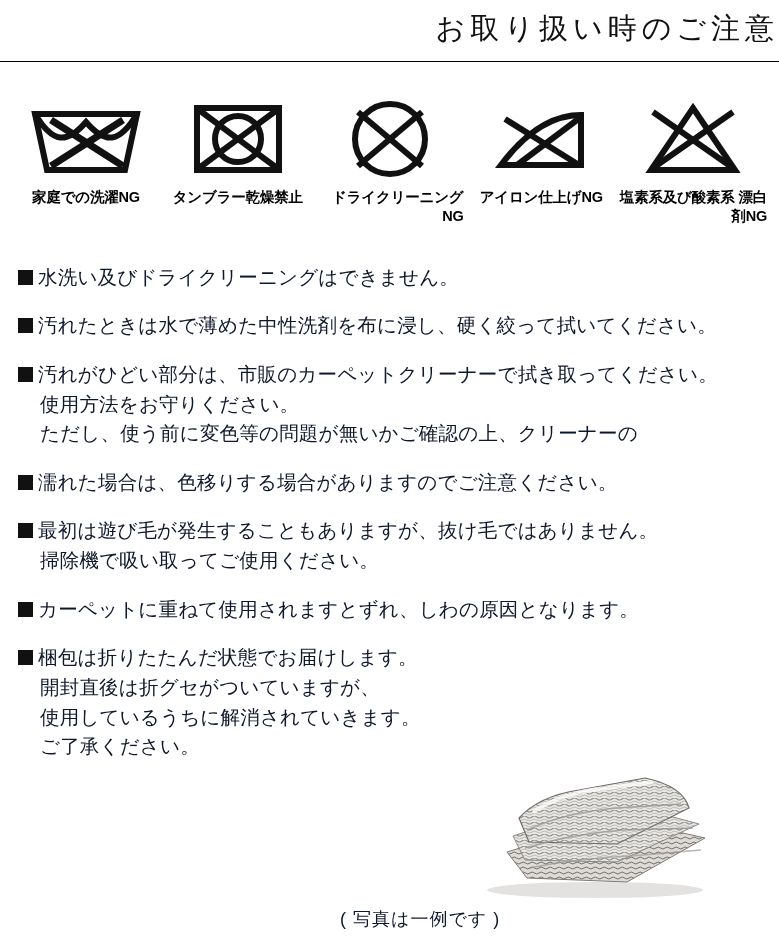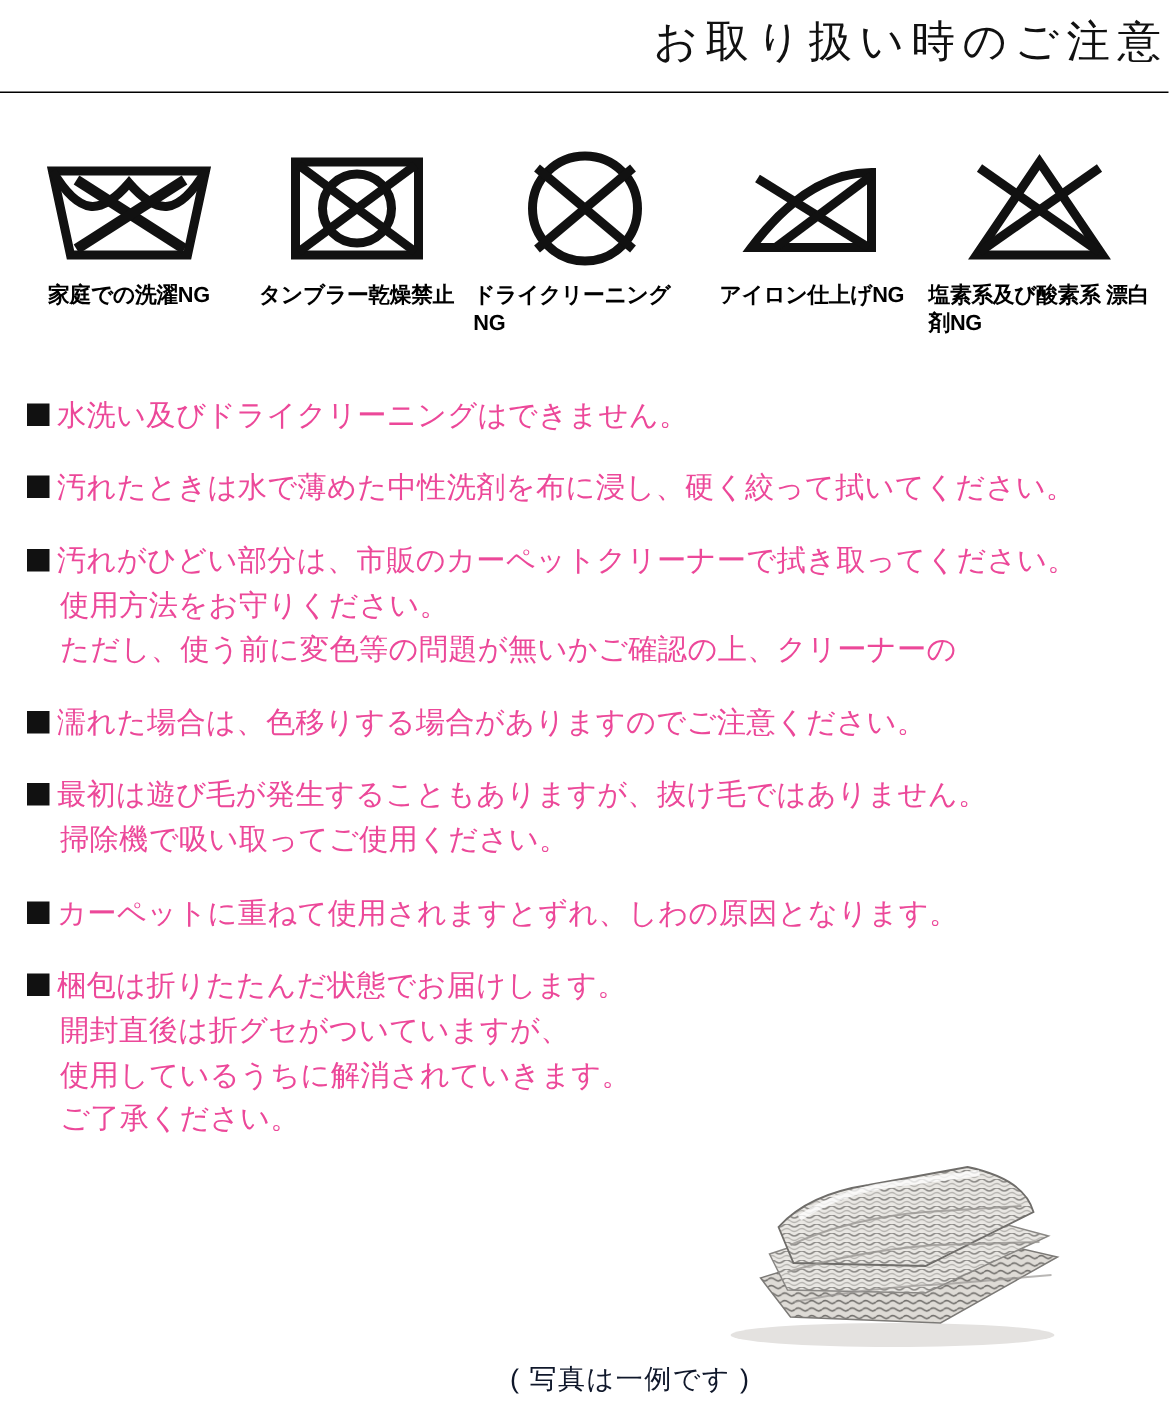--- a/index.html
+++ b/index.html
@@ -56,37 +56,37 @@
   .symbol .glyph {
     height: 86px;
     display: flex;
     align-items: center;
     justify-content: center;
   }
   .symbol .caption {
     margin-top: 6px;
     font-size: 14.5px;
     line-height: 1.35;
-    text-align: left;
+    text-align: right;
     color: #000000;
     letter-spacing: -0.2px;
     font-weight: 700;
   }
   
   .notes {
     padding: 36px 18px 0 18px;
     box-sizing: border-box;
   }
   .note {
     margin-bottom: 19px;
   }
   .note-line {
     font-size: 19.5px;
     line-height: 1.52;
-    color: #ec4899;
+    color: #0f172a;
     letter-spacing: 0.2px;
     white-space: pre;
   }
   .note-line.indent {
     padding-left: 22px;
   }
   .bullet-sq {
     display: inline-block;
     width: 15px;
     height: 15px;

